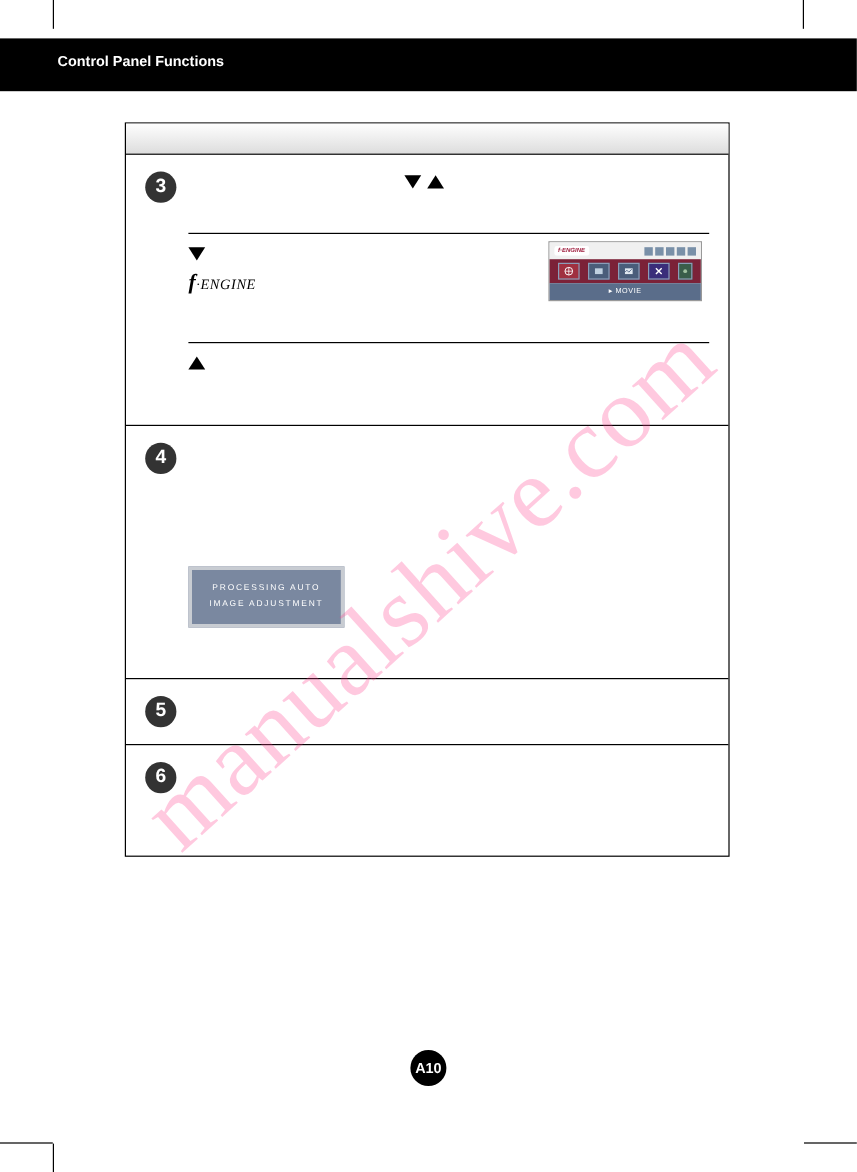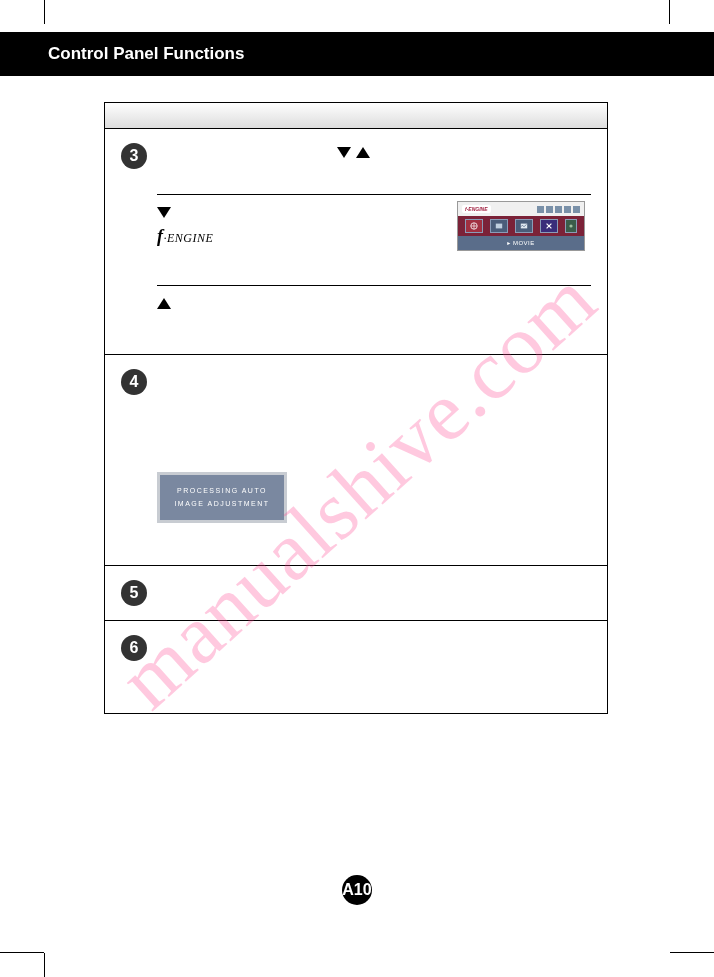--- a/index.html
+++ b/index.html
@@ -18,21 +18,21 @@
   .crop-bl-v { position: absolute; left: 44px; bottom: 0; width: 1px; height: 24px; background: #000; }
   .crop-br-h { position: absolute; right: 0; bottom: 24px; width: 44px; height: 1px; background: #000; }
 
   .black-bar {
     position: absolute;
     left: 0; right: 0;
     top: 32px;
     height: 44px;
     background: #000;
     color: #fff;
-    font-size: 17px;
+    font-size: 12px;
     font-weight: bold;
     padding: 12px 48px;
   }
 
   .content-box {
     position: absolute;
     left: 104px;
     top: 102px;
     width: 504px;
     border: 1px solid #000;
@@ -180,21 +180,21 @@
 
   .page-dot {
     position: absolute;
     left: 50%;
     transform: translateX(-50%);
     bottom: 72px;
     width: 30px; height: 30px;
     border-radius: 50%;
     background: #000;
     color: #fff;
-    font-size: 16px;
+    font-size: 12px;
     font-weight: bold;
     display: flex;
     align-items: center;
     justify-content: center;
   }
 
   .watermark {
     position: absolute;
     left: 50%;
     top: 50%;

